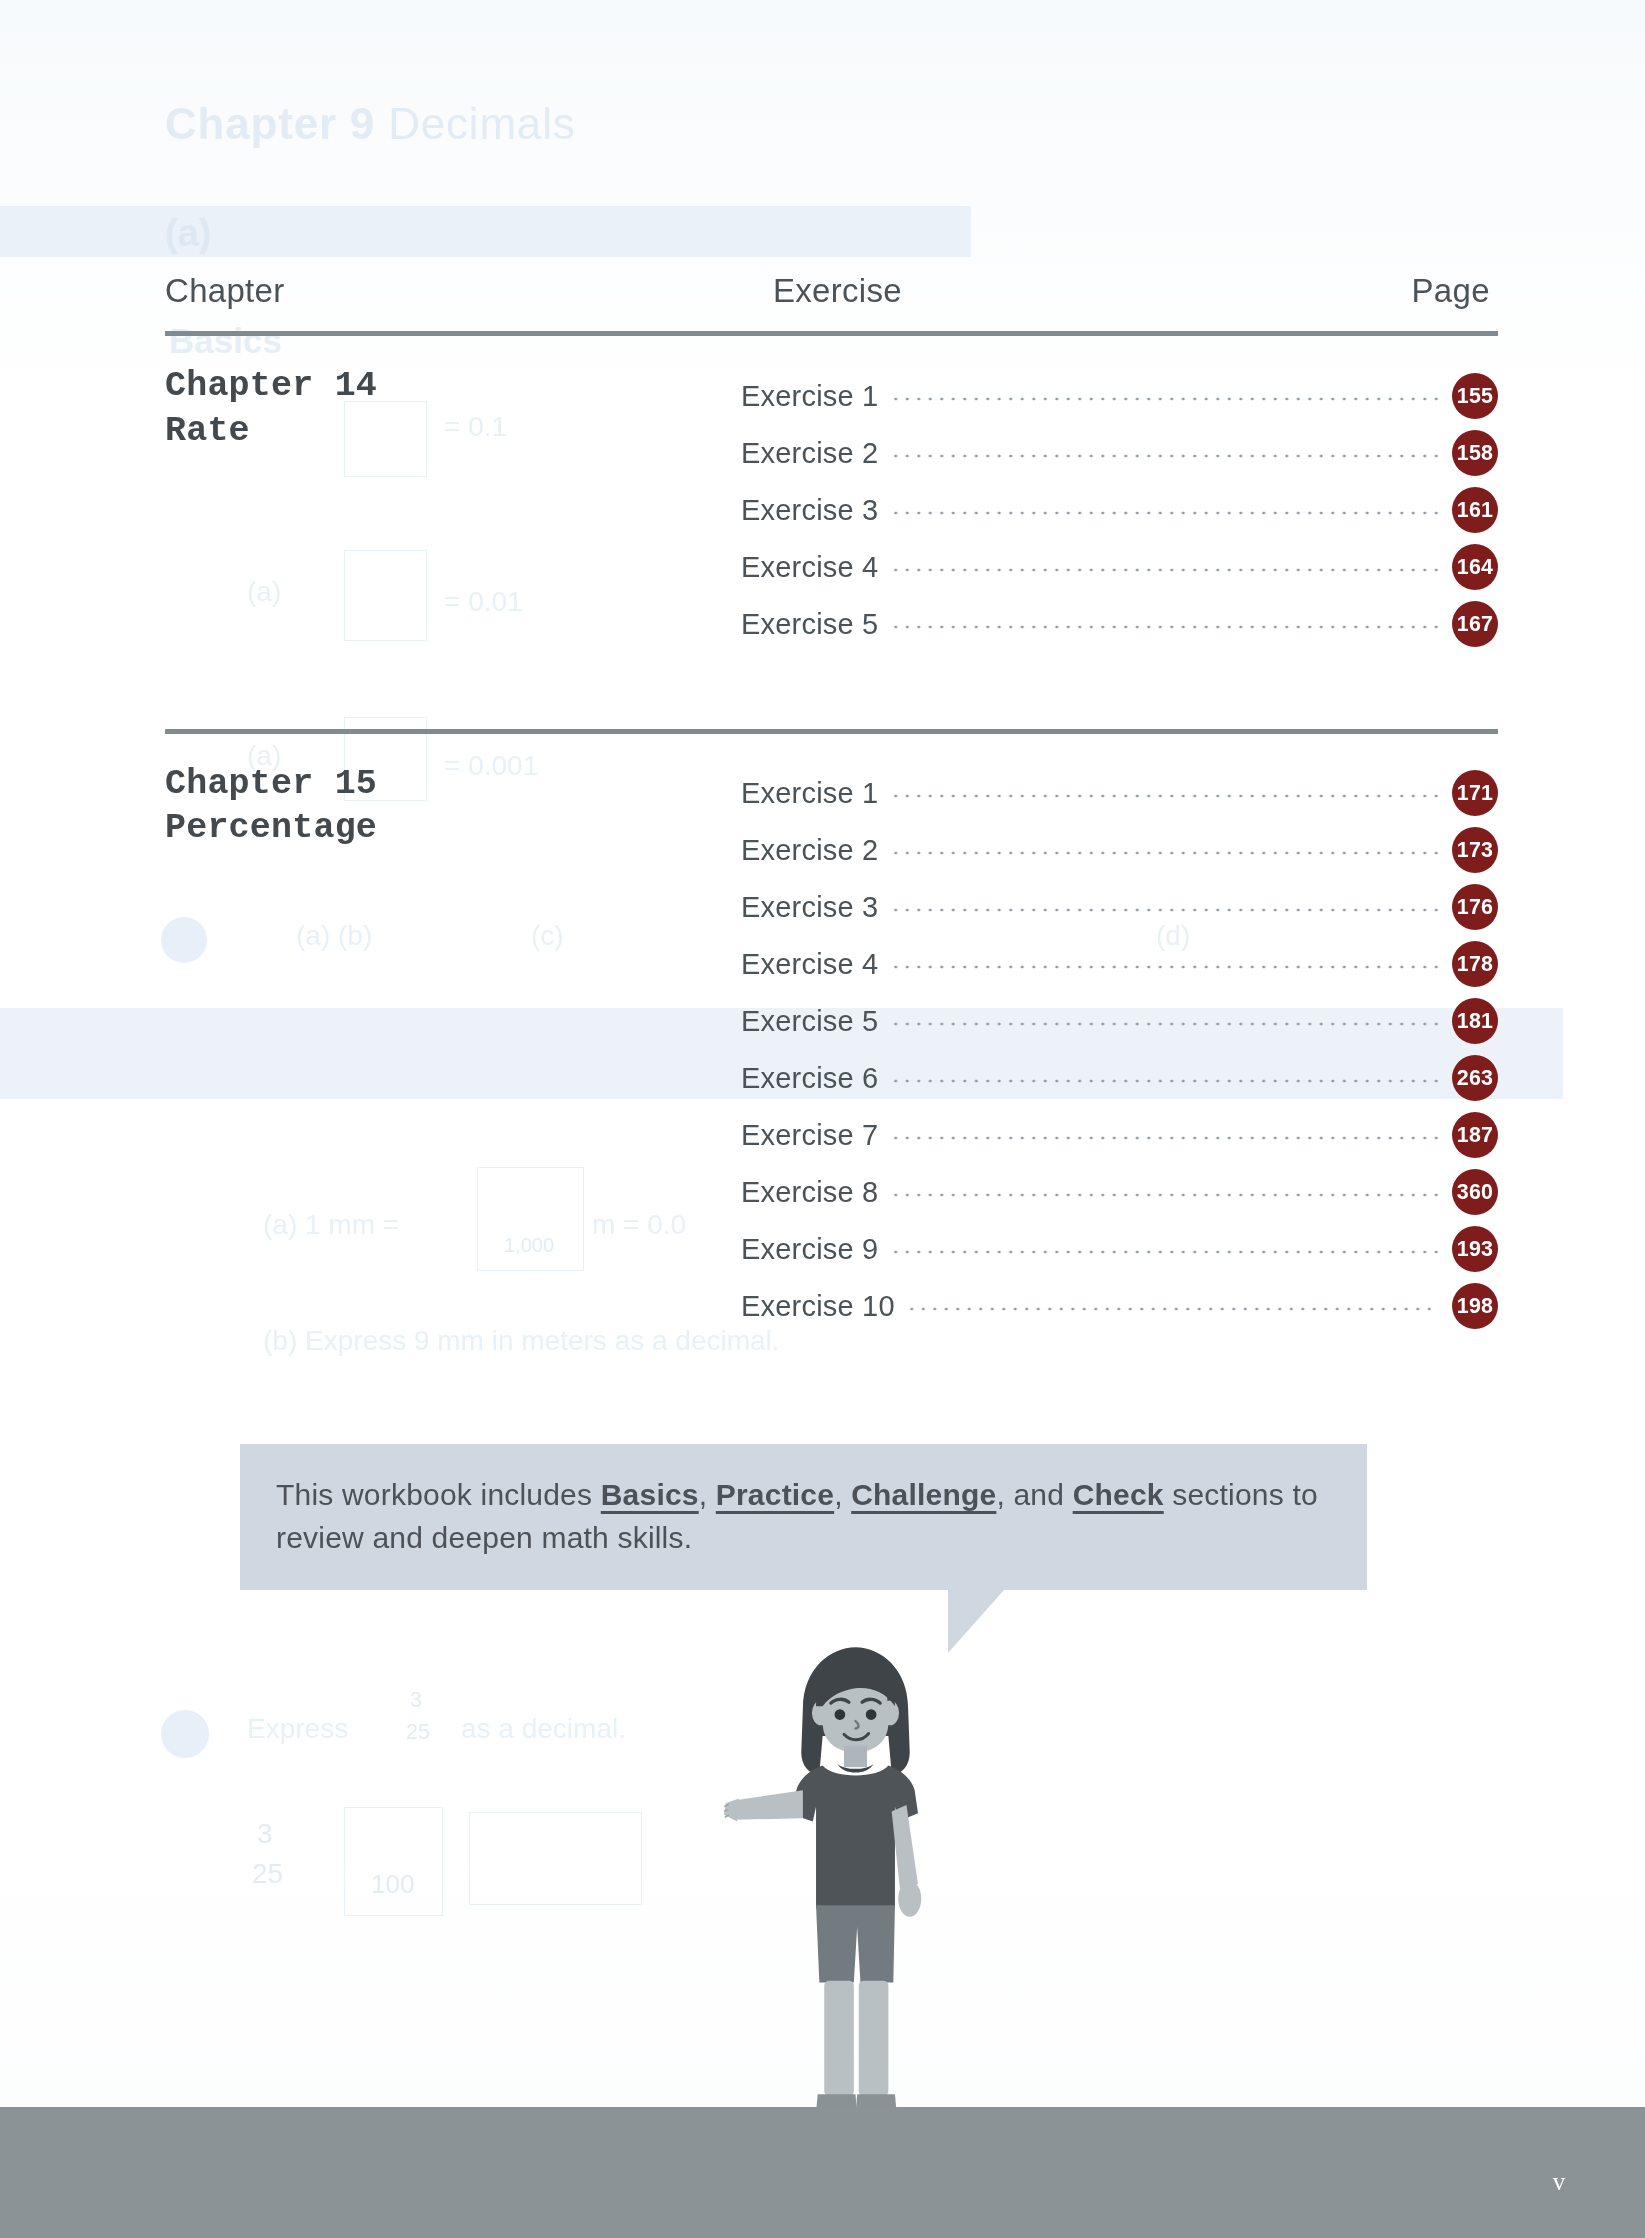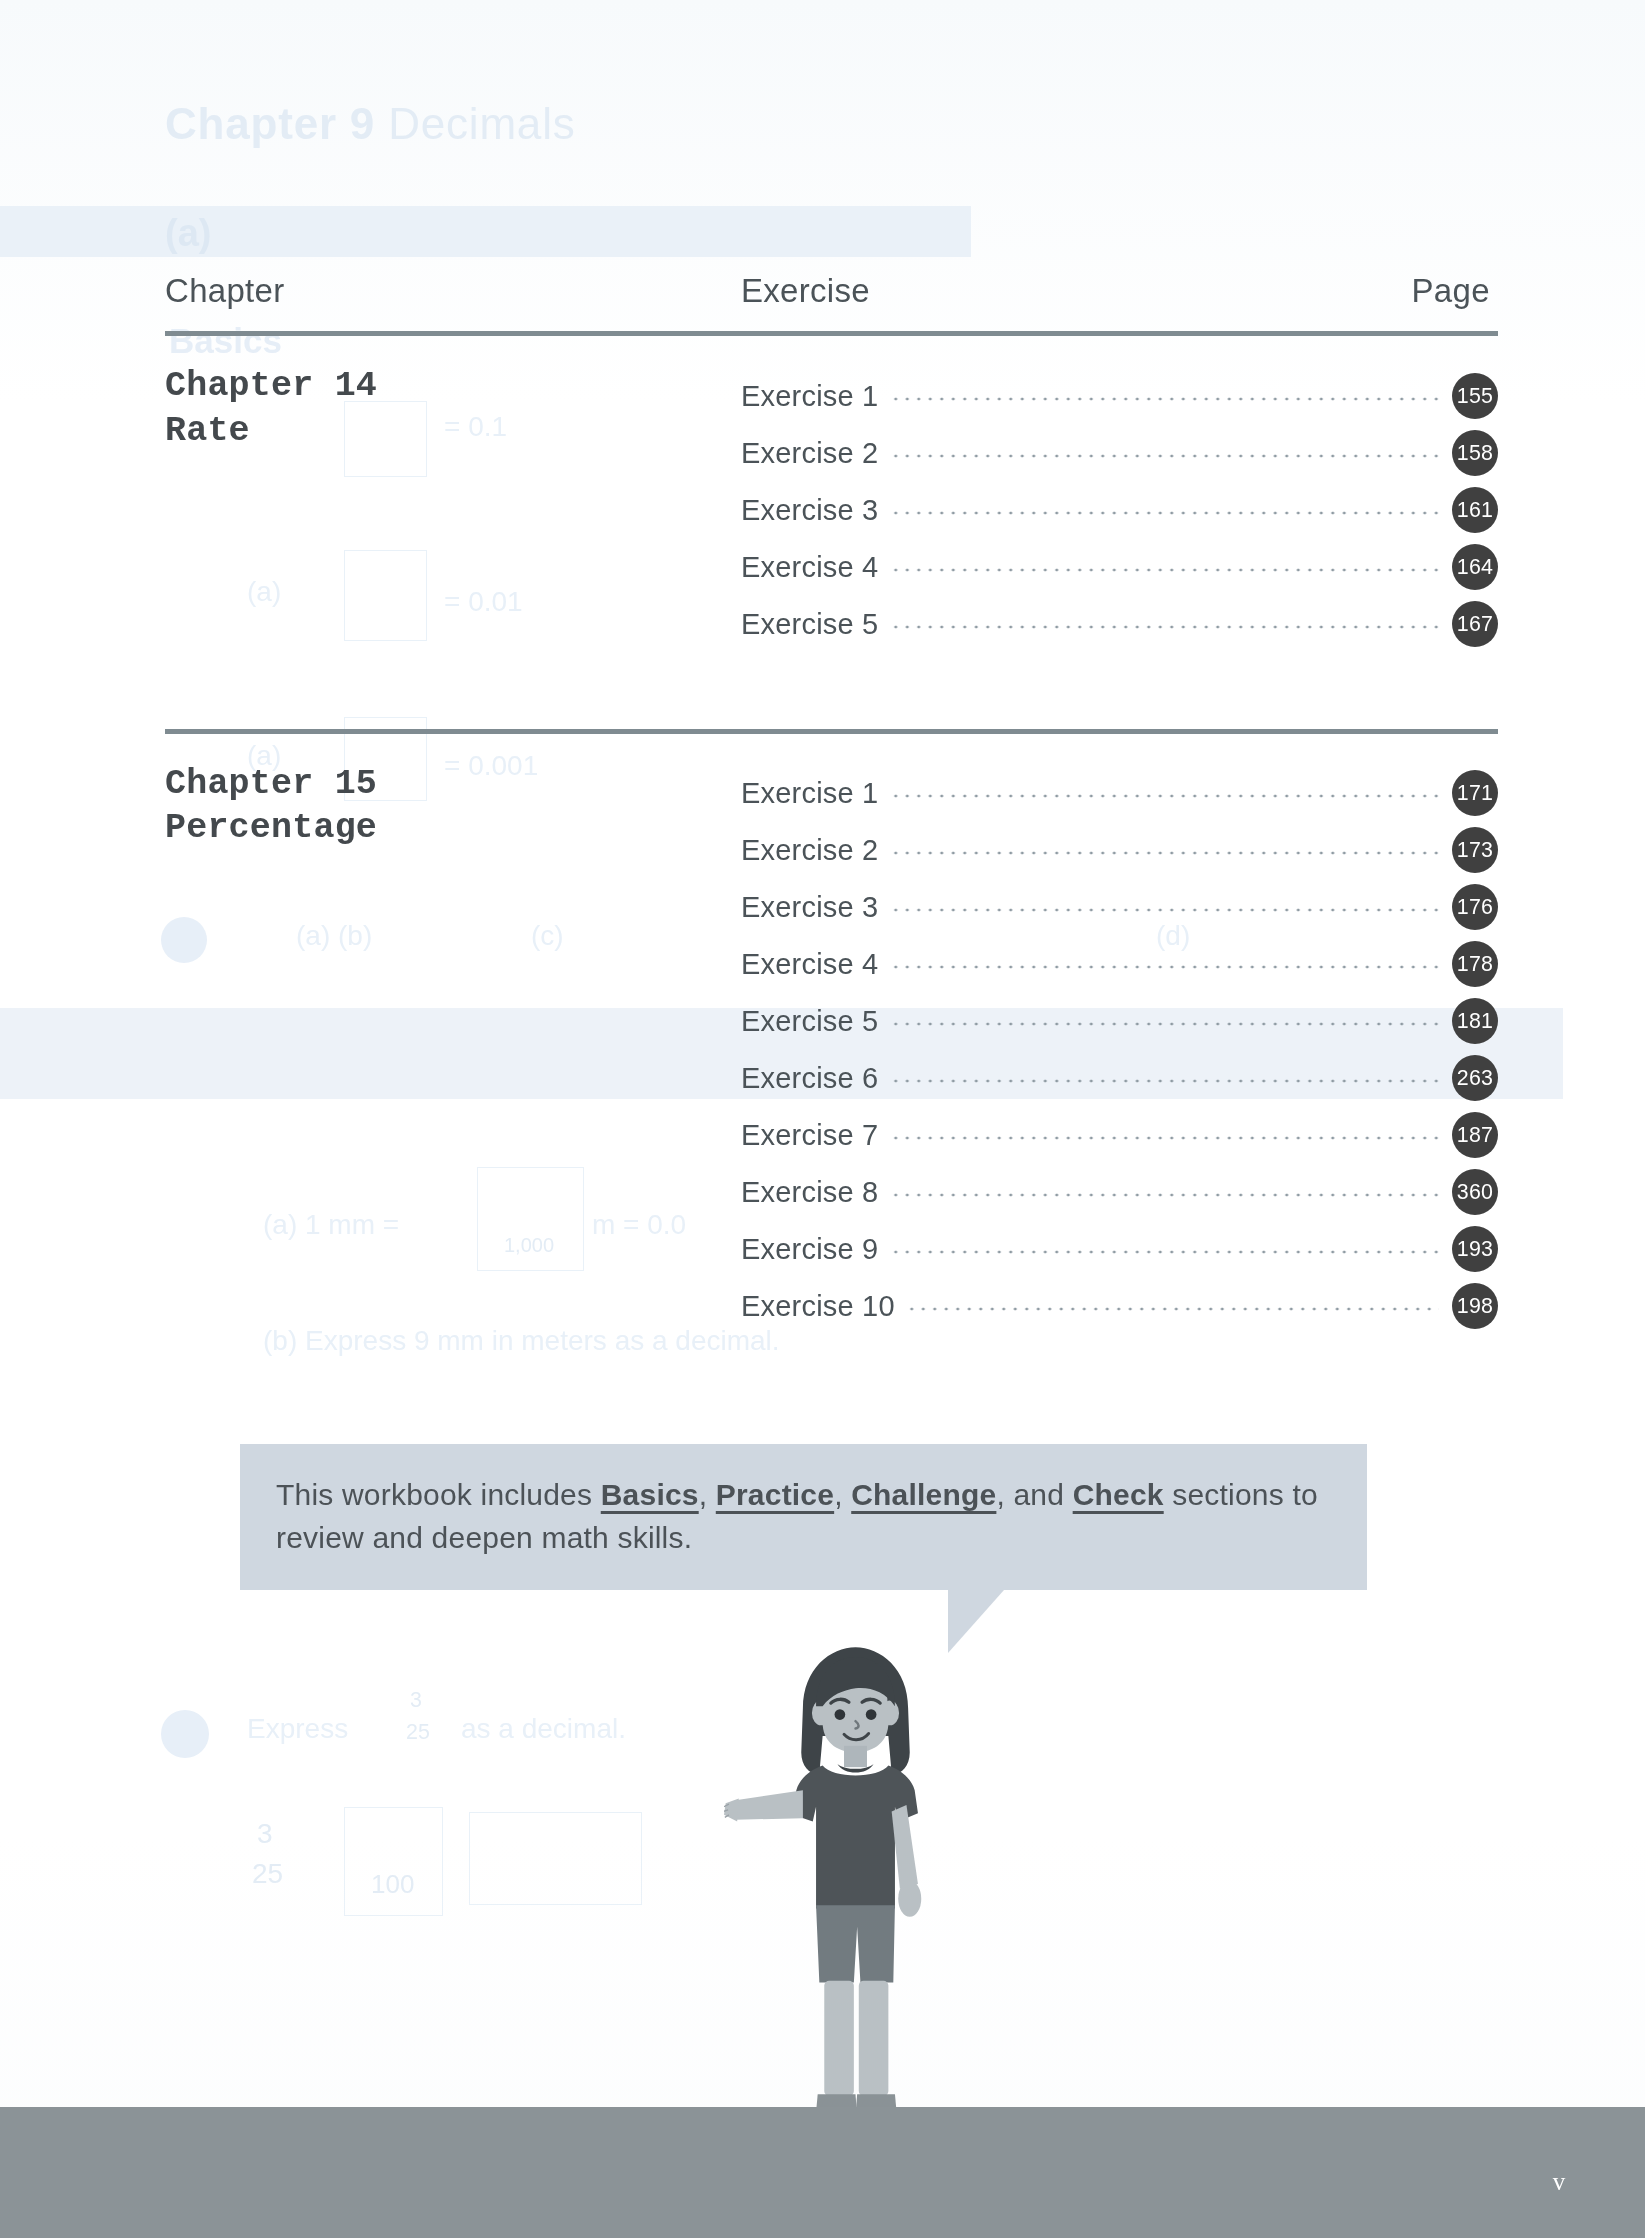--- a/index.html
+++ b/index.html
@@ -94,20 +94,21 @@
     width: 1333px;
   }
 
   .toc-head {
     display: flex;
     align-items: baseline;
     font-size: 33px;
     color: #4b5358;
     letter-spacing: 0.3px;
     padding-bottom: 21.4px;
+    gap: 32px;
   }
   .toc-head .col-chapter { width: 576px; }
   .toc-head .col-exercise { flex: 1; }
   .toc-head .col-page { width: 148px; text-align: right; padding-right: 8.2px; }
 
   .rule {
     height: 5px;
     background: #7f8b91;
     width: 100%;
   }
@@ -153,24 +154,24 @@
     bottom: 5.8px;
     height: 4.1px;
     background-image: radial-gradient(circle, #8e9aa2 1.3px, rgba(0,0,0,0) 1.7px);
     background-size: 11.5px 4.1px;
     background-repeat: repeat-x;
   }
   .page-badge {
     width: 46px;
     height: 46px;
     border-radius: 50%;
-    background: #404040;
+    background: #7f1d1d;
     color: #ffffff;
     font-size: 21.4px;
-    font-weight: 400;
+    font-weight: 700;
     display: flex;
     align-items: center;
     justify-content: center;
     margin-left: 13px;
     flex: none;
     letter-spacing: 0.2px;
   }
 
   .block-gap { height: 76px; }
 

